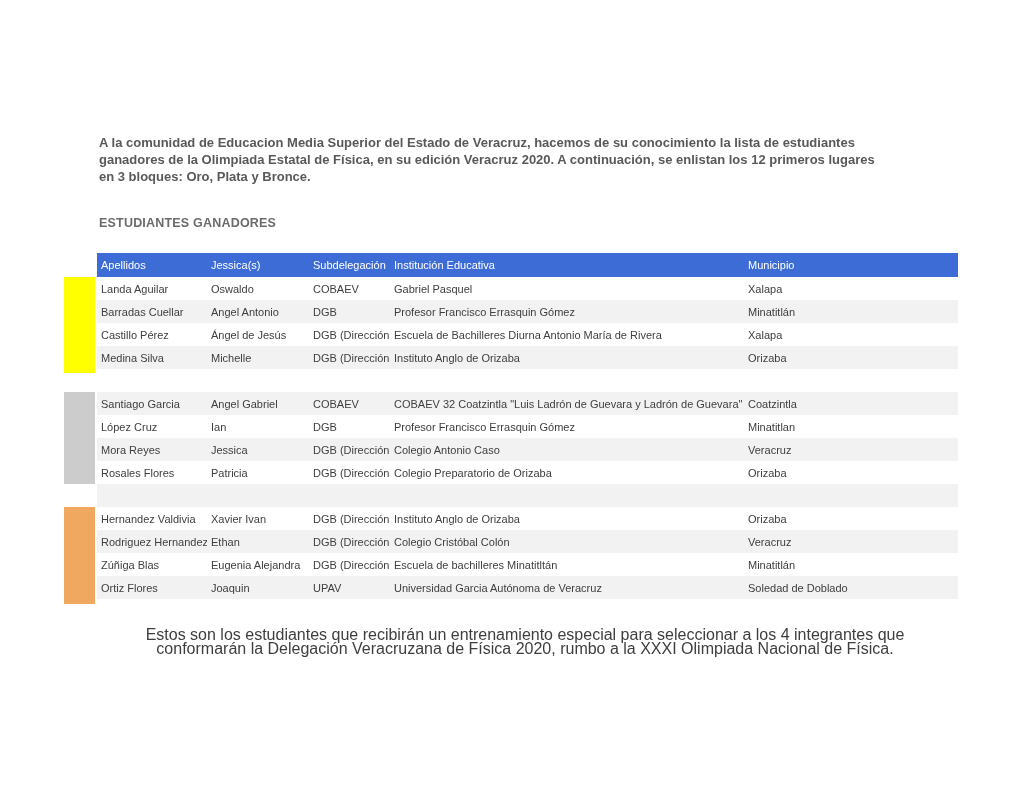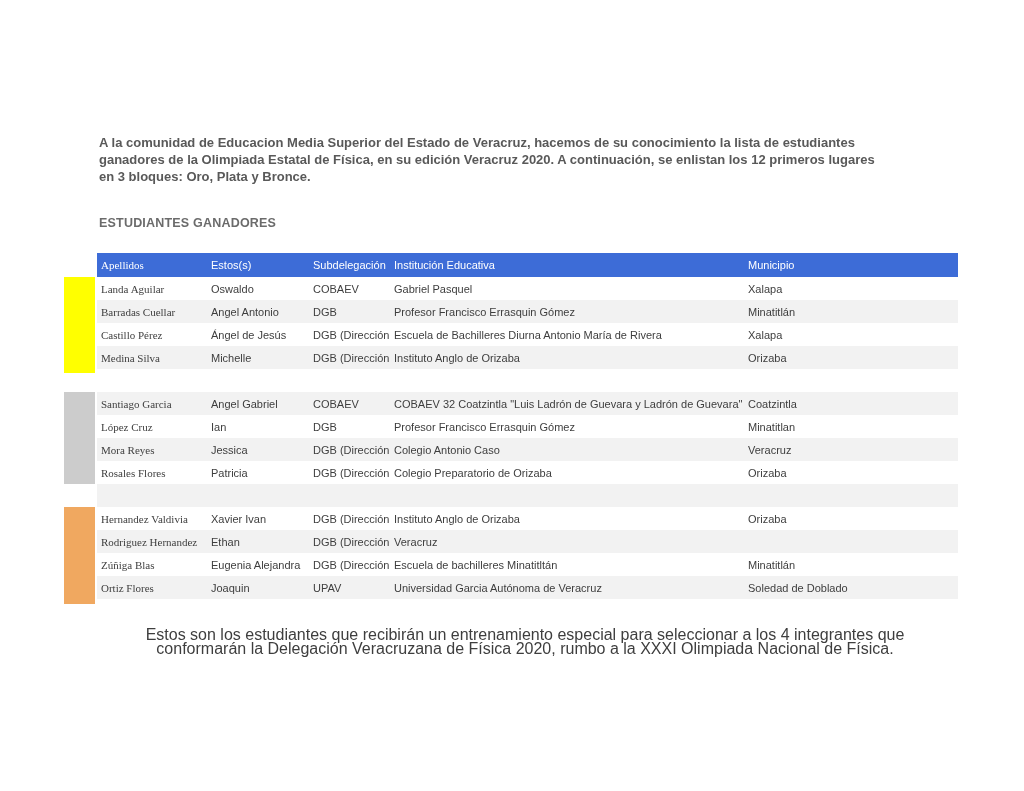--- a/index.html
+++ b/index.html
@@ -54,21 +54,21 @@
     display:flex;height:24px;align-items:center;
     background:var(--blue);
   }
   .cell{
     padding-left:4px;box-sizing:border-box;
     font-size:11px;color:var(--body-text);
     white-space:nowrap;overflow:hidden;
     flex:0 0 auto;
   }
   .thead .cell{color:#ffffff;}
-  .c0{width:110px;font-family:Liberation Serif, serif;}
+  .c0{width:110px;}
   .c1{width:102px;}
   .c2{width:81px;}
   .c3{width:354px;}
   .c4{width:214px;}
   .marker{
     position:absolute;left:64px;width:31px;
   }
   .marker-gold{top:277px;height:96px;background:var(--gold);}
   .marker-silver{top:392px;height:92px;background:var(--silver);}
   .marker-bronze{top:507px;height:97px;background:var(--bronze);}
@@ -88,21 +88,21 @@
 
   <div class="section-title">ESTUDIANTES GANADORES</div>
 
   <div class="marker marker-gold"></div>
   <div class="marker marker-silver"></div>
   <div class="marker marker-bronze"></div>
 
   <div class="table">
     <div class="thead">
         <div class="cell c0">Apellidos</div>
-        <div class="cell c1">Estos(s)</div>
+        <div class="cell c1">Jessica(s)</div>
         <div class="cell c2">Subdelegación</div>
         <div class="cell c3">Institución Educativa</div>
         <div class="cell c4">Municipio</div>
       </div>
     <div id="tbody">
         <div class="trow">
           <div class="cell c0">Landa Aguilar</div>
           <div class="cell c1">Oswaldo</div>
           <div class="cell c2">COBAEV</div>
           <div class="cell c3">Gabriel Pasquel</div>
@@ -175,20 +175,21 @@
           <div class="cell c0">Hernandez Valdivia</div>
           <div class="cell c1">Xavier Ivan</div>
           <div class="cell c2">DGB (Dirección G</div>
           <div class="cell c3">Instituto Anglo de Orizaba</div>
           <div class="cell c4">Orizaba</div>
         </div>
         <div class="trow stripe">
           <div class="cell c0">Rodriguez Hernandez</div>
           <div class="cell c1">Ethan</div>
           <div class="cell c2">DGB (Dirección G</div>
+          <div class="cell c3">Colegio Cristóbal Colón</div>
           <div class="cell c4">Veracruz</div>
         </div>
         <div class="trow">
           <div class="cell c0">Zúñiga Blas</div>
           <div class="cell c1">Eugenia Alejandra</div>
           <div class="cell c2">DGB (Dirección G</div>
           <div class="cell c3">Escuela de bachilleres Minatitltán</div>
           <div class="cell c4">Minatitlán</div>
         </div>
         <div class="trow stripe">

